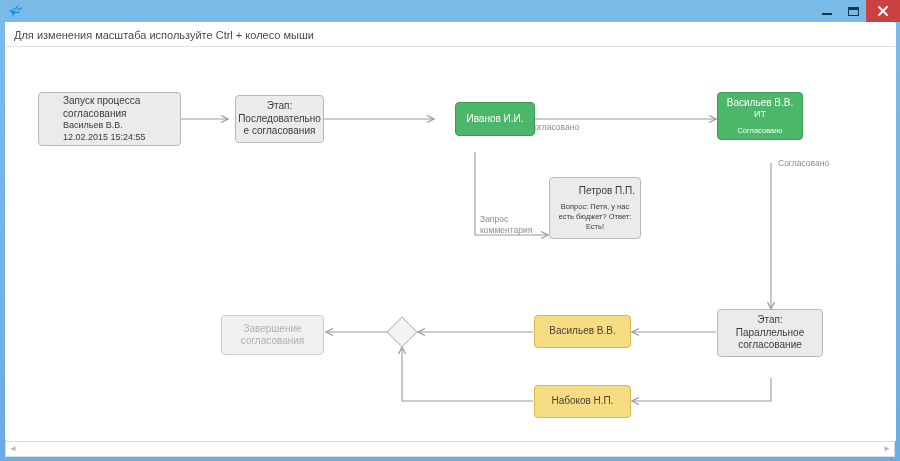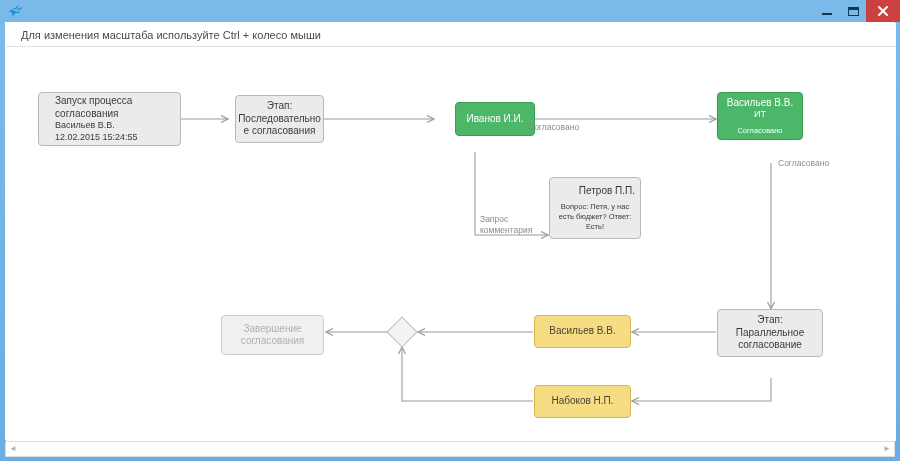--- a/index.html
+++ b/index.html
@@ -83,21 +83,21 @@
     position: absolute;
     left: 5px; top: 22px;
     width: 890px; height: 418px;
     background: #ffffff;
     border: 1px solid #ffffff;
   }
   .hintbar {
     position: absolute;
     left: 0; top: 0;
     width: 890px; height: 24px;
-    padding: 6px 0 0 15px;
+    padding: 6px 0 0 8px;
     font-size: 11px;
     color: #4a4a4a;
     background: #ffffff;
     white-space: nowrap;
   }
   .canvas-wrap {
     position: absolute;
     left: 0; top: 23px;
     width: 890px; height: 395px;
     background: #ffffff;
@@ -256,21 +256,21 @@
             <path d="M765,331 L765,354 L626,354"></path>
 
             <path d="M527,285 L412,285"></path>
 
             <path d="M527,354 L396,354 L396,300"></path>
 
             <path d="M385,285 L320,285"></path>
           </g>
         </svg>
 
-        <div class="node grey" style="left:32px; top:45px; width:143px; height:54px; align-items:flex-start; text-align:left; padding-left:16px;">
+        <div class="node grey" style="left:32px; top:45px; width:143px; height:54px; align-items:flex-start; text-align:left; padding-left:24px;">
           <div class="l1">Запуск процесса согласования</div>
           <div class="l2">Васильев В.В.</div>
           <div class="l3">12.02.2015 15:24:55</div>
         </div>
 
         <div class="node grey" style="left:229px; top:48px; width:89px; height:48px;">
           <div class="l1">Этап:</div>
           <div class="l1">Последовательно</div>
           <div class="l1">е согласования</div>
         </div>

